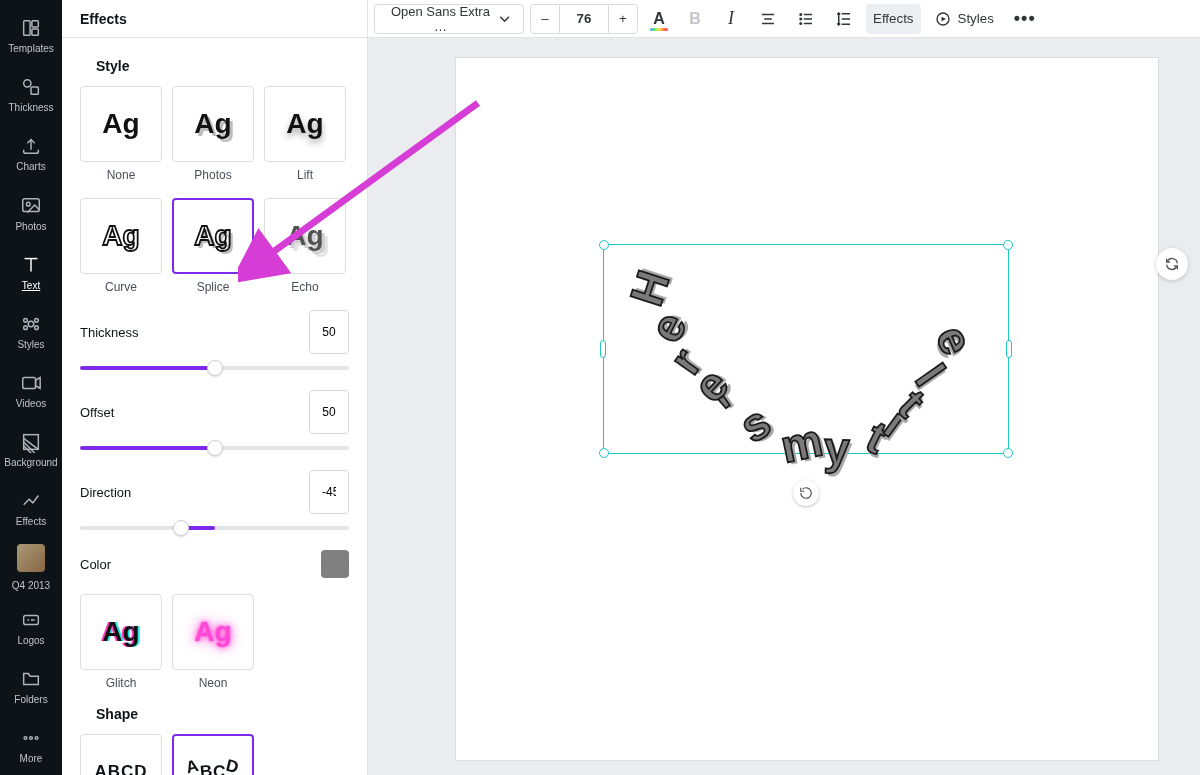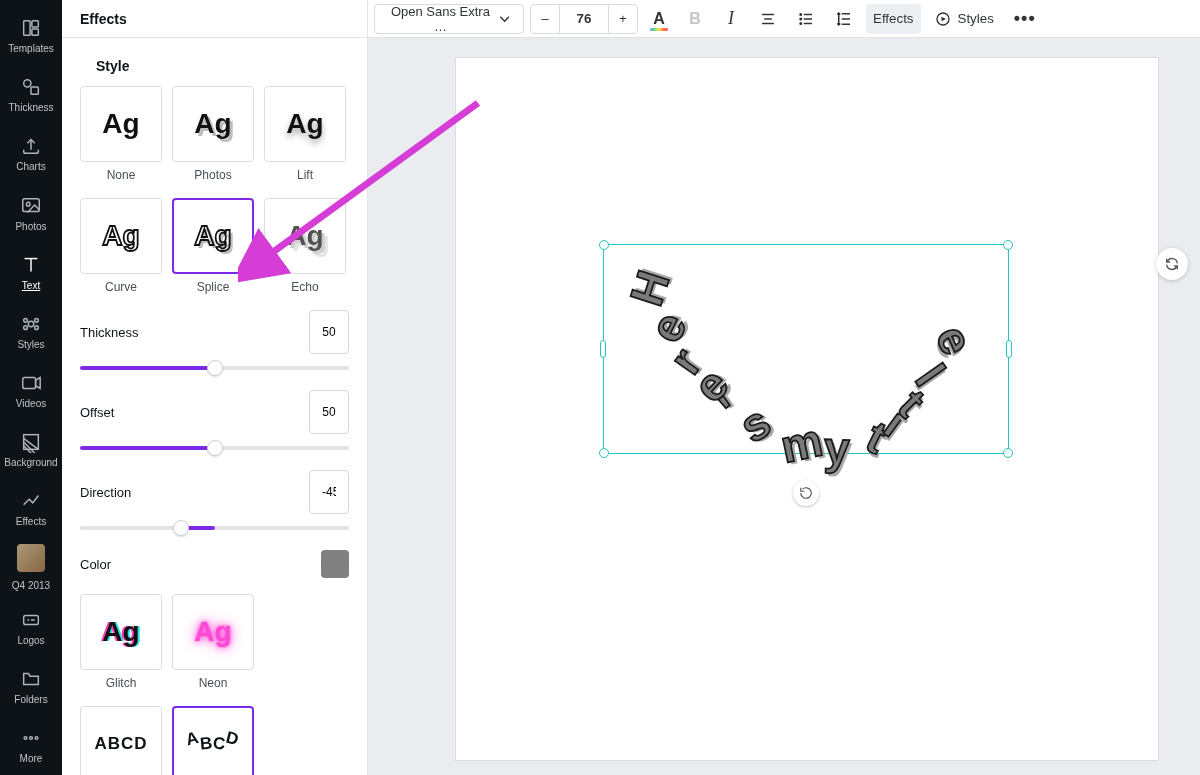--- a/index.html
+++ b/index.html
@@ -305,20 +305,21 @@
             <div class="tile-label">Glitch</div>
           </div>
           <div class="tile">
             <div class="thumb">
               <span class="sample s-neon">Ag</span>
             </div>
             <div class="tile-label">Neon</div>
           </div>
         </div>
 
+      <div class="section-title" style="margin-top:6px">Shape</div>
       <div class="grid3" id="shapes">
           <div class="tile">
             <div class="thumb">
               <span class="shape-sample">ABCD</span>
             </div>
             <div class="tile-label">None</div>
           </div>
           <div class="tile">
             <div class="thumb selected">
               <span class="shape-sample shape-curve"><span>A</span><span>B</span><span>C</span><span>D</span></span>

